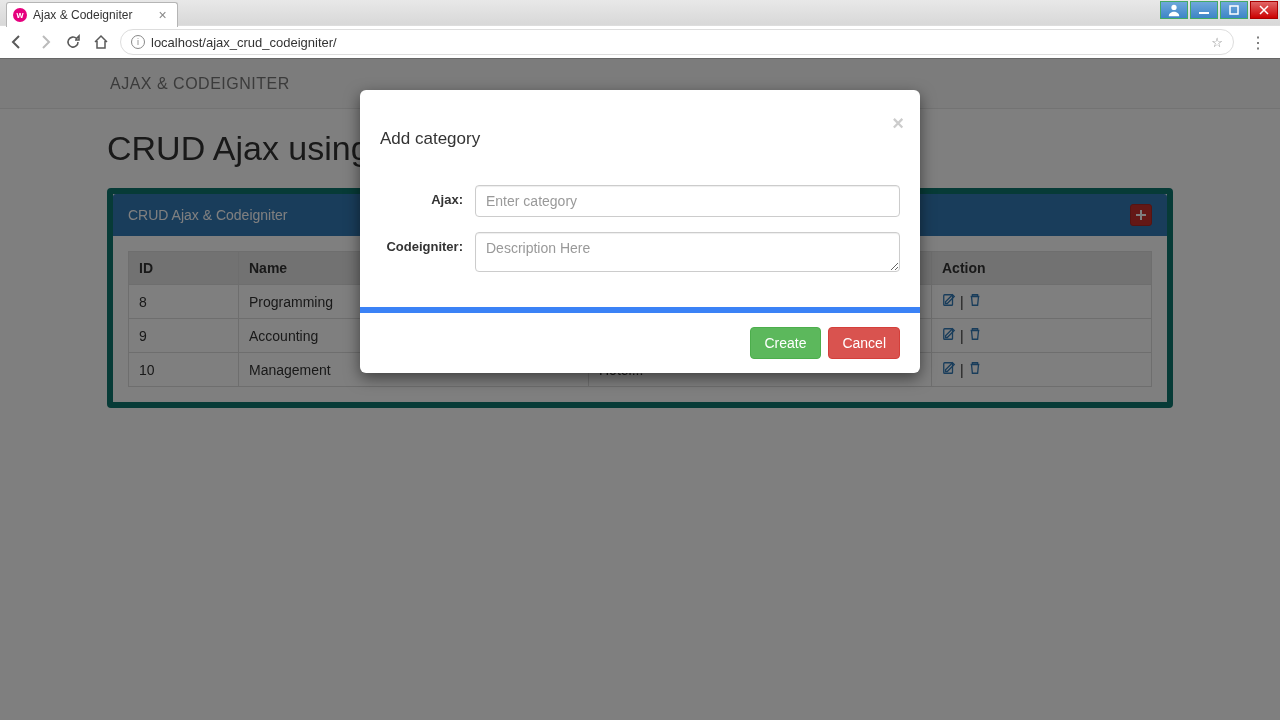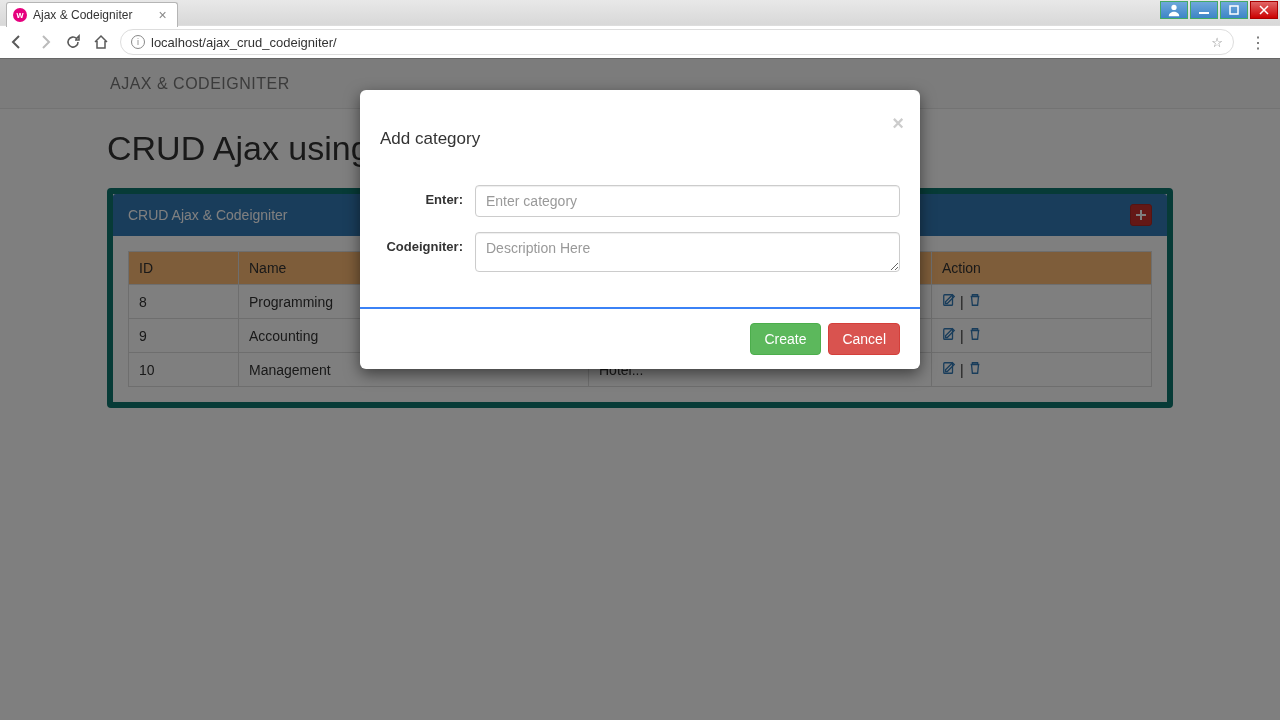--- a/index.html
+++ b/index.html
@@ -32,41 +32,41 @@
 .brand { font-size: 16px; color: #777; letter-spacing: 0.5px; }
 .container { max-width: 1070px; margin: 20px auto 0; padding: 0 2px;}
 h1.page-title { font-size: 34px; font-weight: 500; color: #333; margin: 18px 0 20px; }
 .panel { border: 6px solid #0f766e; border-radius: 4px; }
 .panel-heading { background: #337ab7; color: #fff; padding: 10px 15px; display: flex; align-items: center; justify-content: space-between; border-radius: 3px 3px 0 0; }
 .panel-title { font-size: 14px; }
 .add-btn { width: 22px; height: 22px; background: #c9302c; border: 1px solid #ac2925; border-radius: 3px; display: flex; align-items: center; justify-content: center; color: #fff; font-size: 15px; cursor: pointer; }
 .panel-body { padding: 15px; }
 table { width: 100%; border-collapse: collapse; font-size: 14px; }
 th, td { border: 1px solid #ddd; padding: 8px 10px; text-align: left; }
-th { background: #fdba74; font-weight: normal; color: #333; }
+th { background: #e5e5e5; font-weight: bold; color: #333; }
 .col-id { width: 110px; }
 .col-name { width: 350px; }
 .col-action { width: 220px; }
 .action-icons { color: #337ab7; display: flex; align-items: center; gap: 4px; }
 .action-icons .sep { color: #333; }
 .icon-sm { width: 14px; height: 14px; display: inline-block; }
 
 
 .backdrop { position: absolute; inset: 0; background: rgba(0,0,0,0.5); top: 58px; height: calc(720px - 58px);}
 .modal { position: absolute; top: 90px; left: 50%; transform: translateX(-50%); width: 560px; background: #fff; border-radius: 6px; box-shadow: 0 5px 15px rgba(0,0,0,0.5); z-index: 10; }
 .modal-header { padding: 31px 20px; position: relative; margin-top: 8px; }
 .modal-title { font-size: 17px; font-weight: 500; color: #333; }
 .modal-close { position: absolute; right: 16px; top: 14px; color: #ccc; font-size: 20px; cursor: pointer; font-weight: bold;}
 .modal-body { padding: 5px 20px 20px; }
 .form-group { display: flex; align-items: flex-start; margin-bottom: 15px; }
 .form-label { width: 95px; text-align: right; padding-right: 12px; font-size: 13px; font-weight: bold; color: #333; padding-top: 7px;}
 .form-control { flex: 1; border: 1px solid #ccc; border-radius: 4px; padding: 7px 10px; font-size: 14px; color: #555; box-shadow: inset 0 1px 1px rgba(0,0,0,0.07); background:#fff; font-family: inherit;}
 .form-control::placeholder { color: #999; }
 textarea.form-control { height: 40px; resize: vertical; }
-.modal-footer { border-top: 2px solid #3b82f6; padding: 14px 20px; text-align: right; }
+.modal-footer { border-top: 6px solid #3b82f6; padding: 14px 20px; text-align: right; }
 .btn { display: inline-block; padding: 7px 13px; font-size: 14px; border-radius: 4px; border: 1px solid transparent; cursor: pointer; margin-left: 4px;}
 .btn-success { background: #5cb85c; border-color: #4cae4c; color: #fff; }
 .btn-danger { background: #d9534f; border-color: #d43f3a; color: #fff; }
 
 svg { display: block; }
 </style>
 </head>
 <body>
 
 <div class="chrome">
@@ -216,21 +216,21 @@
 </div>
 
 <div class="backdrop"></div>
 <div class="modal">
   <div class="modal-header">
     <div class="modal-title">Add category</div>
     <div class="modal-close">×</div>
   </div>
   <div class="modal-body">
     <div class="form-group">
-      <label class="form-label">Enter:</label>
+      <label class="form-label">Ajax:</label>
       <input type="text" class="form-control" placeholder="Enter category" style="">
     </div>
     <div class="form-group">
       <label class="form-label">Codeigniter:</label>
       <textarea class="form-control" placeholder="Description Here" style=""></textarea>
     </div>
   </div>
   <div class="modal-footer">
     <button class="btn btn-success">Create</button>
     <button class="btn btn-danger">Cancel</button>

